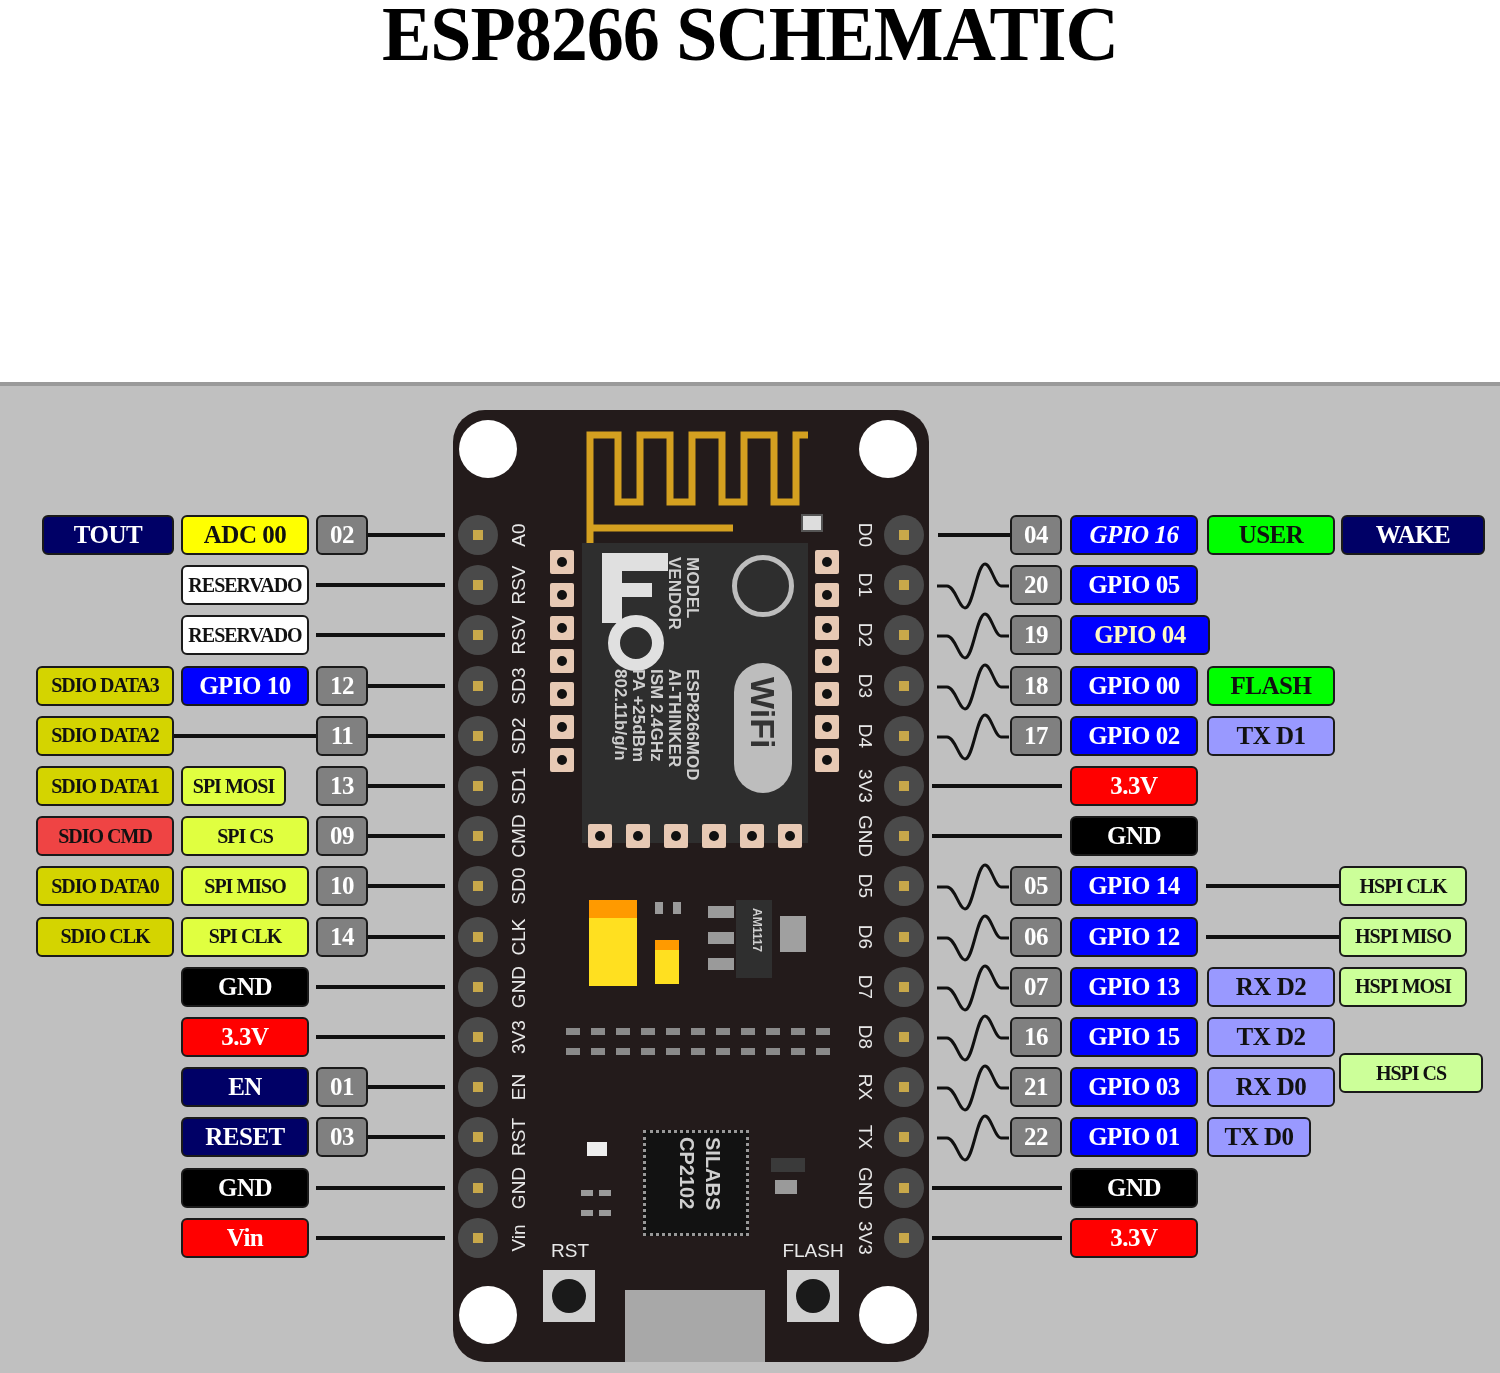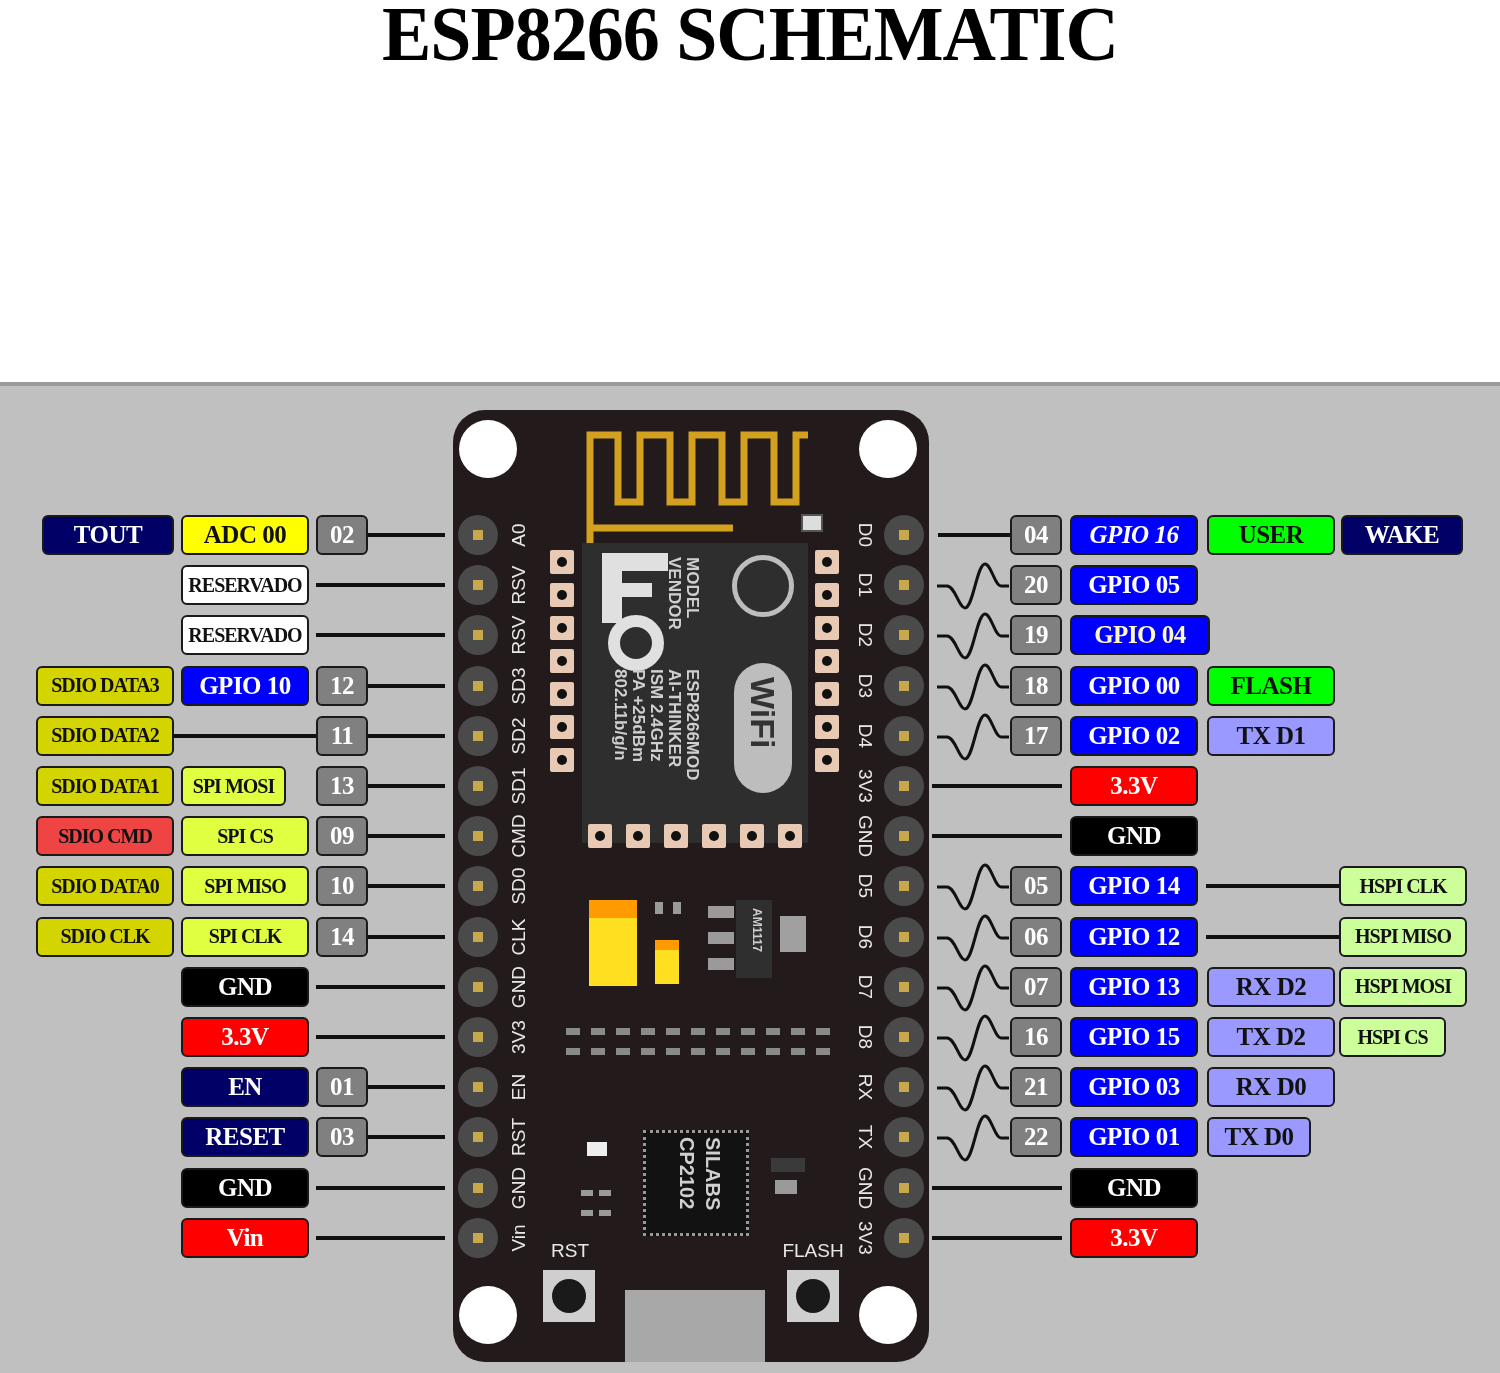--- a/index.html
+++ b/index.html
@@ -291,21 +291,21 @@
     <div class="lbl" style="left: 181px; top: 1017px; width: 128px; background: rgb(255, 0, 0); color: rgb(255, 255, 255);">3.3V</div>
     <div class="lbl num" style="left: 316px; top: 1067.2px;">01</div>
     <div class="lbl" style="left: 181px; top: 1067.2px; width: 128px; background: rgb(0, 0, 102); color: rgb(255, 255, 255);">EN</div>
     <div class="lbl num" style="left: 316px; top: 1117.4px;">03</div>
     <div class="lbl" style="left: 181px; top: 1117.4px; width: 128px; background: rgb(0, 0, 102); color: rgb(255, 255, 255);">RESET</div>
     <div class="lbl" style="left: 181px; top: 1167.6px; width: 128px; background: rgb(0, 0, 0); color: rgb(255, 255, 255);">GND</div>
     <div class="lbl" style="left: 181px; top: 1217.8px; width: 128px; background: rgb(255, 0, 0); color: rgb(255, 255, 255);">Vin</div>
     <div class="lbl num" style="left: 1010px; top: 515px;">04</div>
     <div class="lbl" style="left: 1070px; top: 515px; width: 128px; background: rgb(0, 0, 255); color: rgb(255, 255, 255); font-style: italic;">GPIO 16</div>
     <div class="lbl" style="left: 1207px; top: 515px; width: 128px; background: rgb(0, 255, 0); color: rgb(17, 17, 17);">USER</div>
-    <div class="lbl" style="left: 1341px; top: 515px; width: 122px; background: rgb(0, 0, 102); color: rgb(255, 255, 255);">WAKE</div>
+    <div class="lbl" style="left: 1341px; top: 515px; width: 144px; background: rgb(0, 0, 102); color: rgb(255, 255, 255);">WAKE</div>
     <div class="lbl num" style="left: 1010px; top: 565.2px;">20</div>
     <div class="lbl" style="left: 1070px; top: 565.2px; width: 128px; background: rgb(0, 0, 255); color: rgb(255, 255, 255);">GPIO 05</div>
     <div class="lbl num" style="left: 1010px; top: 615.4px; border-radius: 6px;">19</div>
     <div class="lbl" style="left: 1070px; top: 615.4px; width: 140px; background: rgb(0, 0, 255); color: #fef9c3;">GPIO 04</div>
     <div class="lbl num" style="left: 1010px; top: 665.6px;">18</div>
     <div class="lbl" style="left: 1070px; top: 665.6px; width: 128px; background: rgb(0, 0, 255); color: rgb(255, 255, 255);">GPIO 00</div>
     <div class="lbl" style="left: 1207px; top: 665.6px; width: 128px; background: rgb(0, 255, 0); color: rgb(17, 17, 17);">FLASH</div>
     <div class="lbl num" style="left: 1010px; top: 715.8px;">17</div>
     <div class="lbl" style="left: 1070px; top: 715.8px; width: 128px; background: rgb(0, 0, 255); color: rgb(255, 255, 255);">GPIO 02</div>
     <div class="lbl" style="left: 1207px; top: 715.8px; width: 128px; background: rgb(153, 153, 255); color: rgb(17, 17, 17);">TX D1</div>
@@ -317,21 +317,21 @@
     <div class="lbl num" style="left: 1010px; top: 916.6px;">06</div>
     <div class="lbl" style="left: 1070px; top: 916.6px; width: 128px; background: rgb(0, 0, 255); color: rgb(255, 255, 255);">GPIO 12</div>
     <div class="lbl small" style="left: 1339px; top: 916.6px; width: 128px; background: rgb(204, 255, 153); color: rgb(17, 17, 17);">HSPI MISO</div>
     <div class="lbl num" style="left: 1010px; top: 966.8px;">07</div>
     <div class="lbl" style="left: 1070px; top: 966.8px; width: 128px; background: rgb(0, 0, 255); color: rgb(255, 255, 255);">GPIO 13</div>
     <div class="lbl" style="left: 1207px; top: 966.8px; width: 128px; background: rgb(153, 153, 255); color: rgb(17, 17, 17);">RX D2</div>
     <div class="lbl small" style="left: 1339px; top: 966.8px; width: 128px; background: rgb(204, 255, 153); color: rgb(17, 17, 17);">HSPI MOSI</div>
     <div class="lbl num" style="left: 1010px; top: 1017px;">16</div>
     <div class="lbl" style="left: 1070px; top: 1017px; width: 128px; background: rgb(0, 0, 255); color: rgb(255, 255, 255);">GPIO 15</div>
     <div class="lbl" style="left: 1207px; top: 1017px; width: 128px; background: rgb(153, 153, 255); color: rgb(17, 17, 17);">TX D2</div>
-    <div class="lbl small" style="left: 1339px; top: 1017px; width: 107px; background: rgb(204, 255, 153); color: rgb(17, 17, 17);">HSPI CS</div>
+    <div class="lbl small" style="left: 1339px; top: 1053px; width: 144px; background: rgb(204, 255, 153); color: rgb(17, 17, 17);">HSPI CS</div>
     <div class="lbl num" style="left: 1010px; top: 1067.2px;">21</div>
     <div class="lbl" style="left: 1070px; top: 1067.2px; width: 128px; background: rgb(0, 0, 255); color: rgb(255, 255, 255);">GPIO 03</div>
     <div class="lbl" style="left: 1207px; top: 1067.2px; width: 128px; background: rgb(153, 153, 255); color: rgb(17, 17, 17);">RX D0</div>
     <div class="lbl num" style="left: 1010px; top: 1117.4px;">22</div>
     <div class="lbl" style="left: 1070px; top: 1117.4px; width: 128px; background: rgb(0, 0, 255); color: rgb(255, 255, 255);">GPIO 01</div>
     <div class="lbl" style="left: 1207px; top: 1117.4px; width: 104px; background: rgb(153, 153, 255); color: rgb(17, 17, 17);">TX D0</div>
     <div class="lbl" style="left: 1070px; top: 1167.6px; width: 128px; background: rgb(0, 0, 0); color: rgb(255, 255, 255);">GND</div>
     <div class="lbl" style="left: 1070px; top: 1217.8px; width: 128px; background: rgb(255, 0, 0); color: rgb(255, 255, 255);">3.3V</div>
   </div>
 

